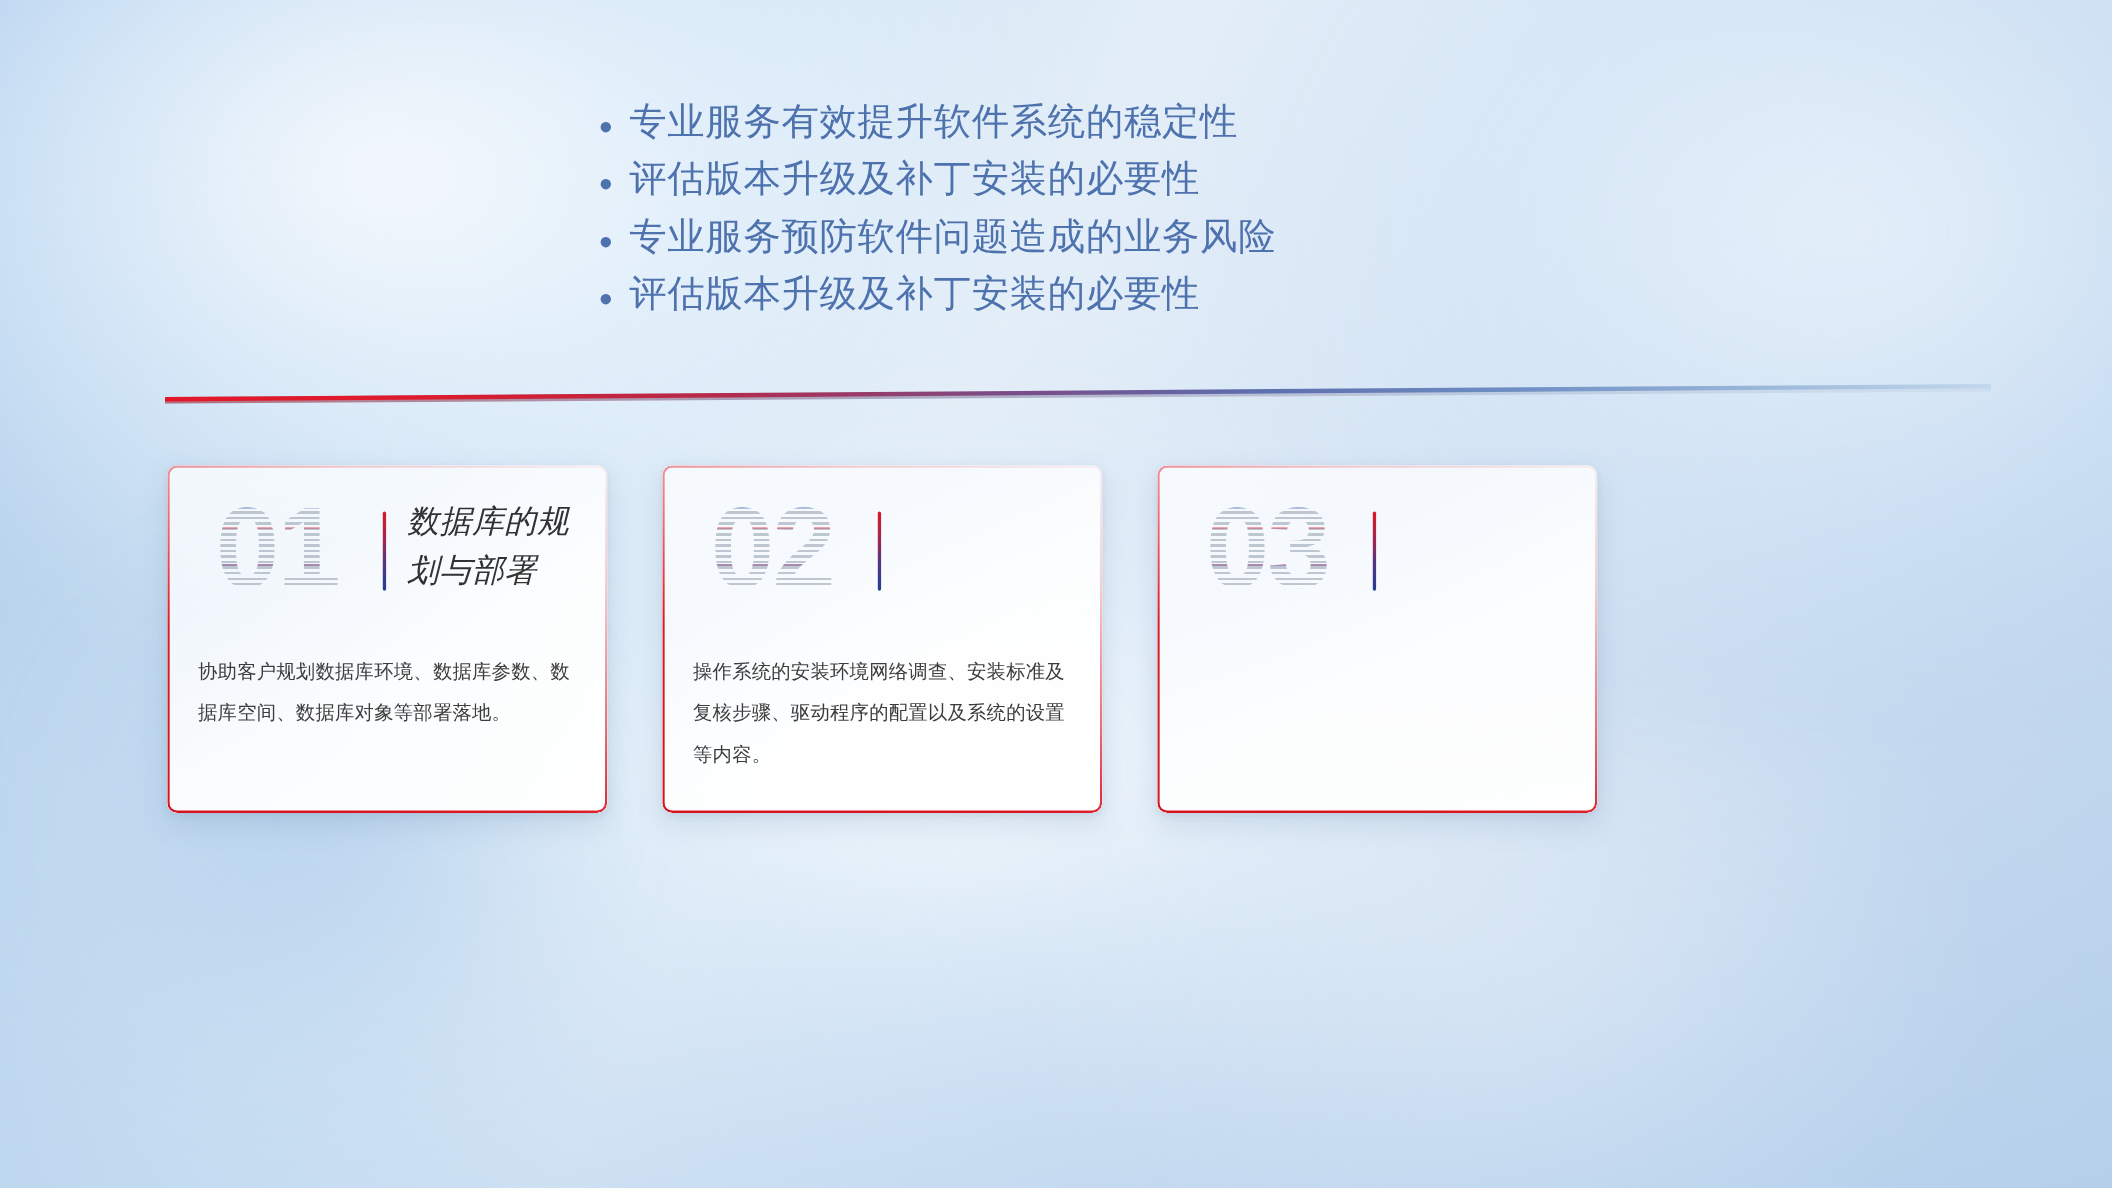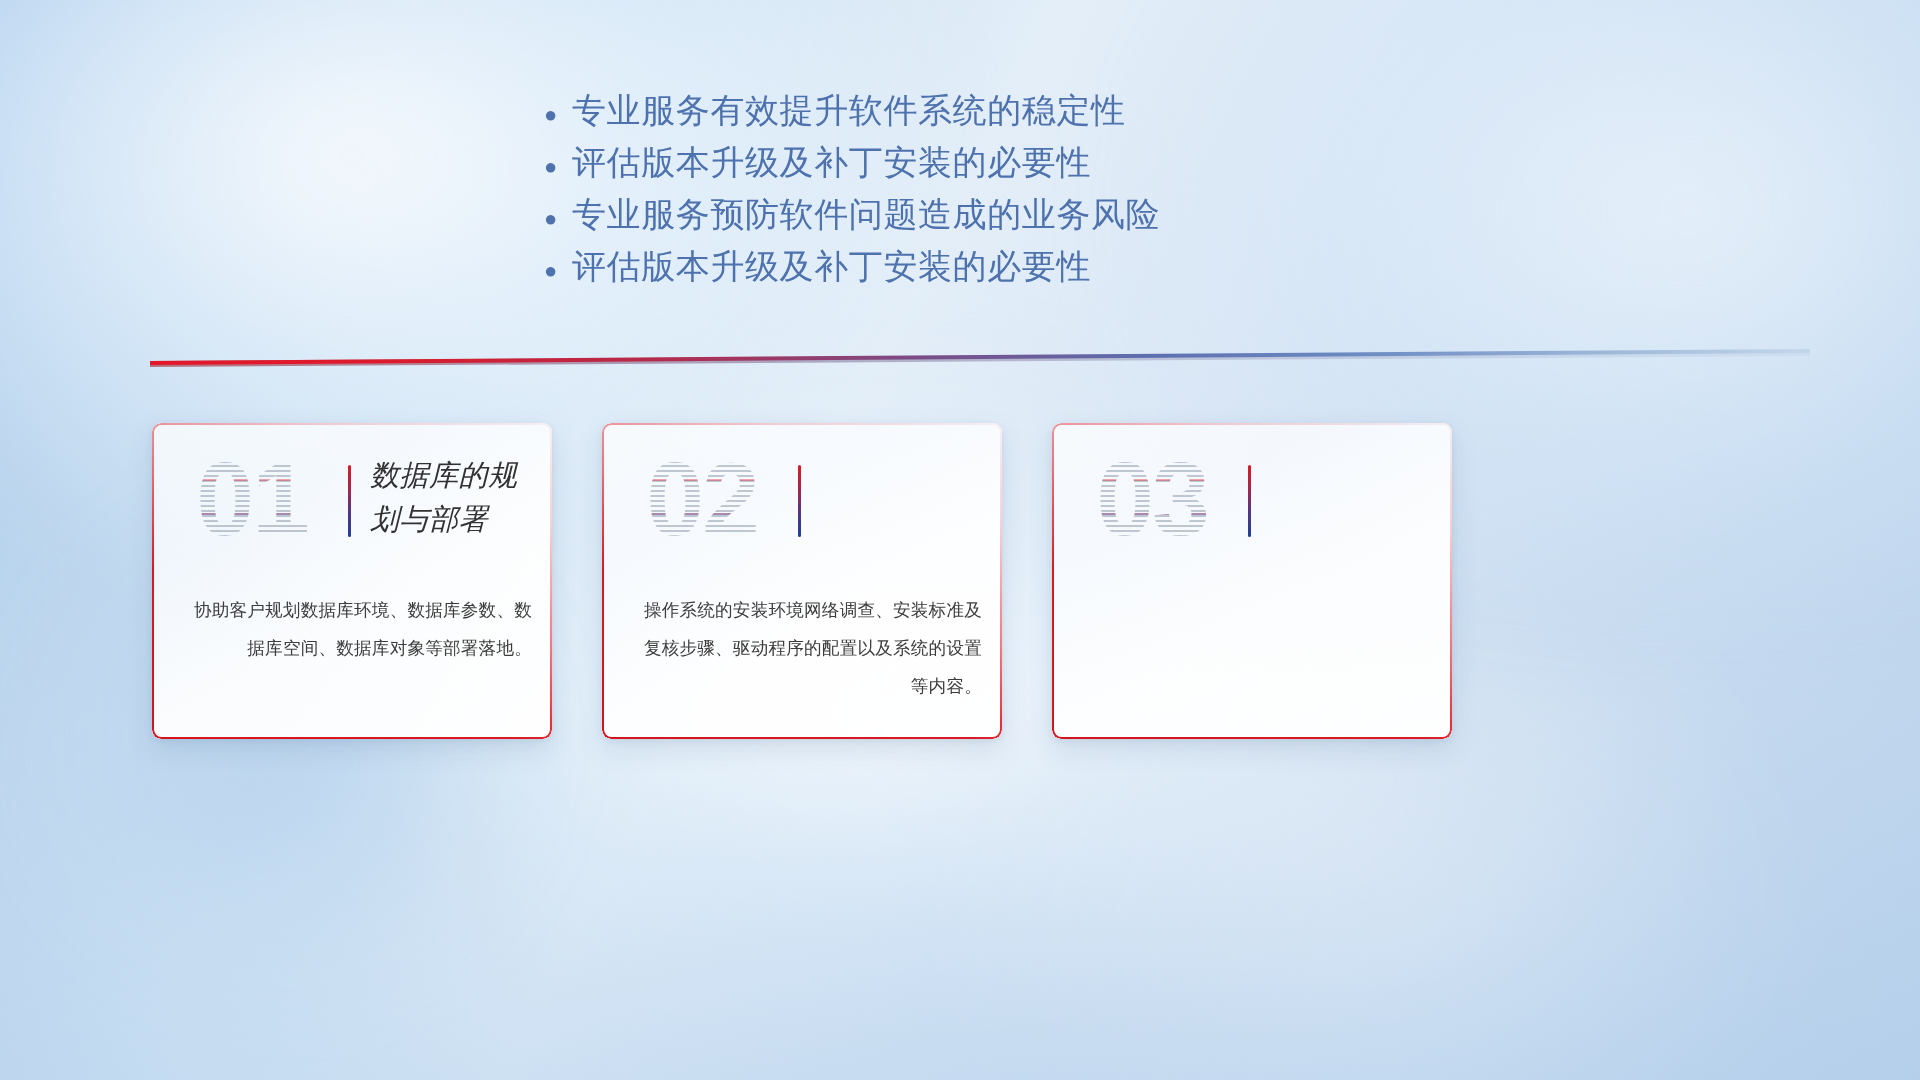--- a/index.html
+++ b/index.html
@@ -195,21 +195,20 @@
     letter-spacing:.5px;
     font-style:italic;
   }
   .card-body{
     position:absolute; left:28px; top:168px;
     width:352px;
     font-size:17.6px;
     line-height:38px;
     color:#3c3c3c;
     letter-spacing:.2px;
-    text-align:right;
   }
 </style>
 </head>
 <body>
 
 <div class="bg-base"></div>
 <div class="bg-glow-a"></div>
 <div class="bg-glow-b"></div>
 <div class="bg-glow-c"></div>
 <div class="bg-glow-d"></div>

